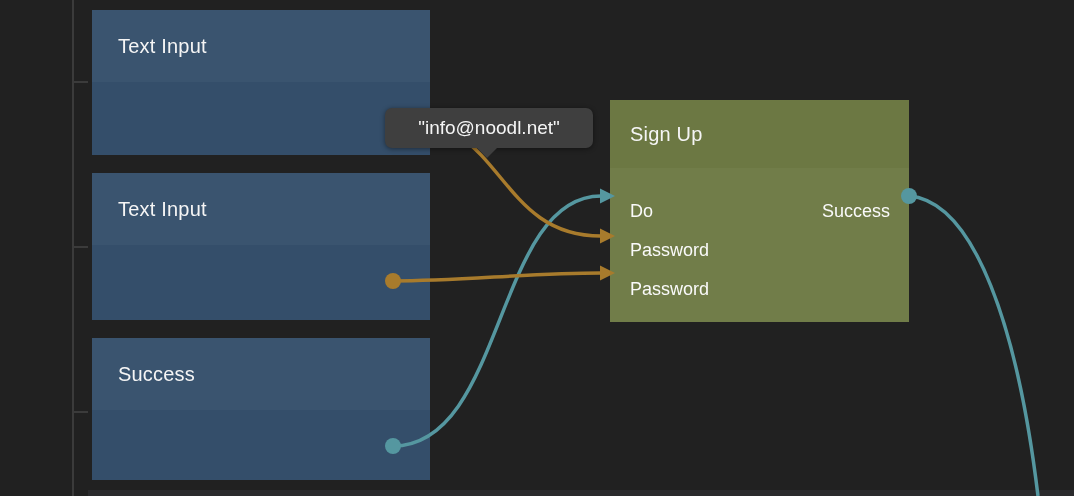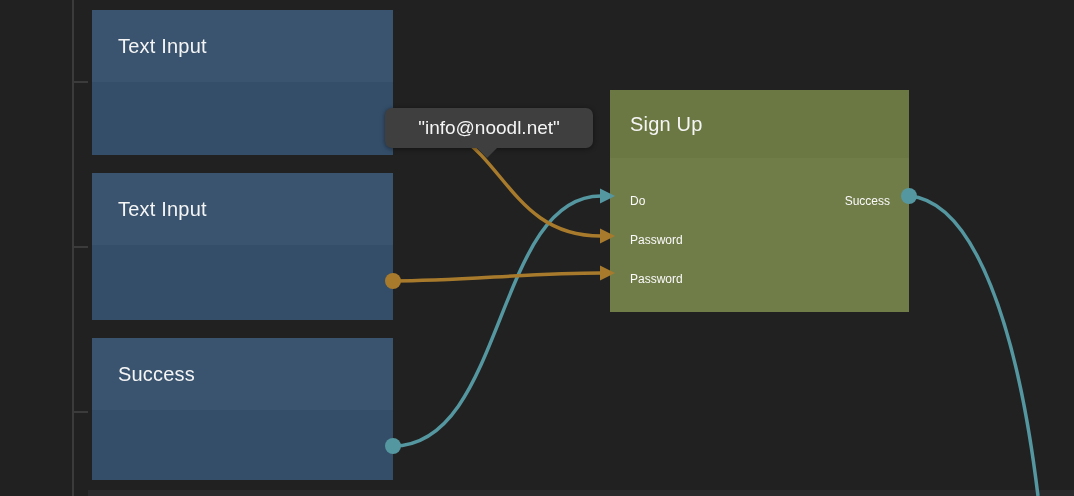--- a/index.html
+++ b/index.html
@@ -6,34 +6,34 @@
     font-family:"Liberation Sans", sans-serif;}
   .canvas{position:absolute;left:0;top:0;width:1074px;height:496px;background:#212121;}
 
   
   .ruler-line{position:absolute;left:72px;top:0;width:2px;height:496px;background:#3b3b3b;}
   .ruler-tick{position:absolute;left:72px;width:16px;height:2px;background:#3b3b3b;}
   .tick-1{top:81px;} .tick-2{top:246px;} .tick-3{top:411px;}
   .bottom-strip{position:absolute;left:88px;top:490px;width:986px;height:6px;background:#2a2a2c;}
 
   
-  .node{position:absolute;width:301px;}
+  .node{position:absolute;width:338px;}
   .node-header{display:flex;align-items:center;padding-left:26px;}
   .node-title{color:#f5f5f5;font-size:20px;letter-spacing:.2px;}
   .node-body{position:relative;}
   .node.blue .node-header{background:#3a546f;height:72px;}
   .node.blue .node-body{background:#344e6a;}
   .node.green .node-header{background:#6c7843;height:68px;padding-left:20px;}
   .node.green .node-body{background:#717d49;}
   .n1{left:92px;top:10px;}  .n1 .node-body{height:73px;}
   .n2{left:92px;top:173px;} .n2 .node-body{height:75px;}
   .n3{left:92px;top:338px;} .n3 .node-body{height:70px;}
-  .n4{left:610px;top:90px;width:299px;} .n4 .node-body{height:154px;}
+  .n4{left:610px;top:100px;width:299px;} .n4 .node-body{height:154px;}
 
-  .port{position:absolute;height:24px;line-height:24px;font-size:12px;color:#fafafa;}
+  .port{position:absolute;height:24px;line-height:24px;font-size:18px;color:#fafafa;}
   .port.out{right:21px;text-align:right;}
   .port.in{left:20px;}
   .n1 .port-text{top:94px;}
   .n2 .port-text{top:96px;}
   .n4 .port-do{top:31px;}
   .n4 .port-username{top:70px;}
   .n4 .port-password{top:109px;}
   .n4 .port-success{top:31px;right:19px;left:auto;text-align:right;}
 
   

